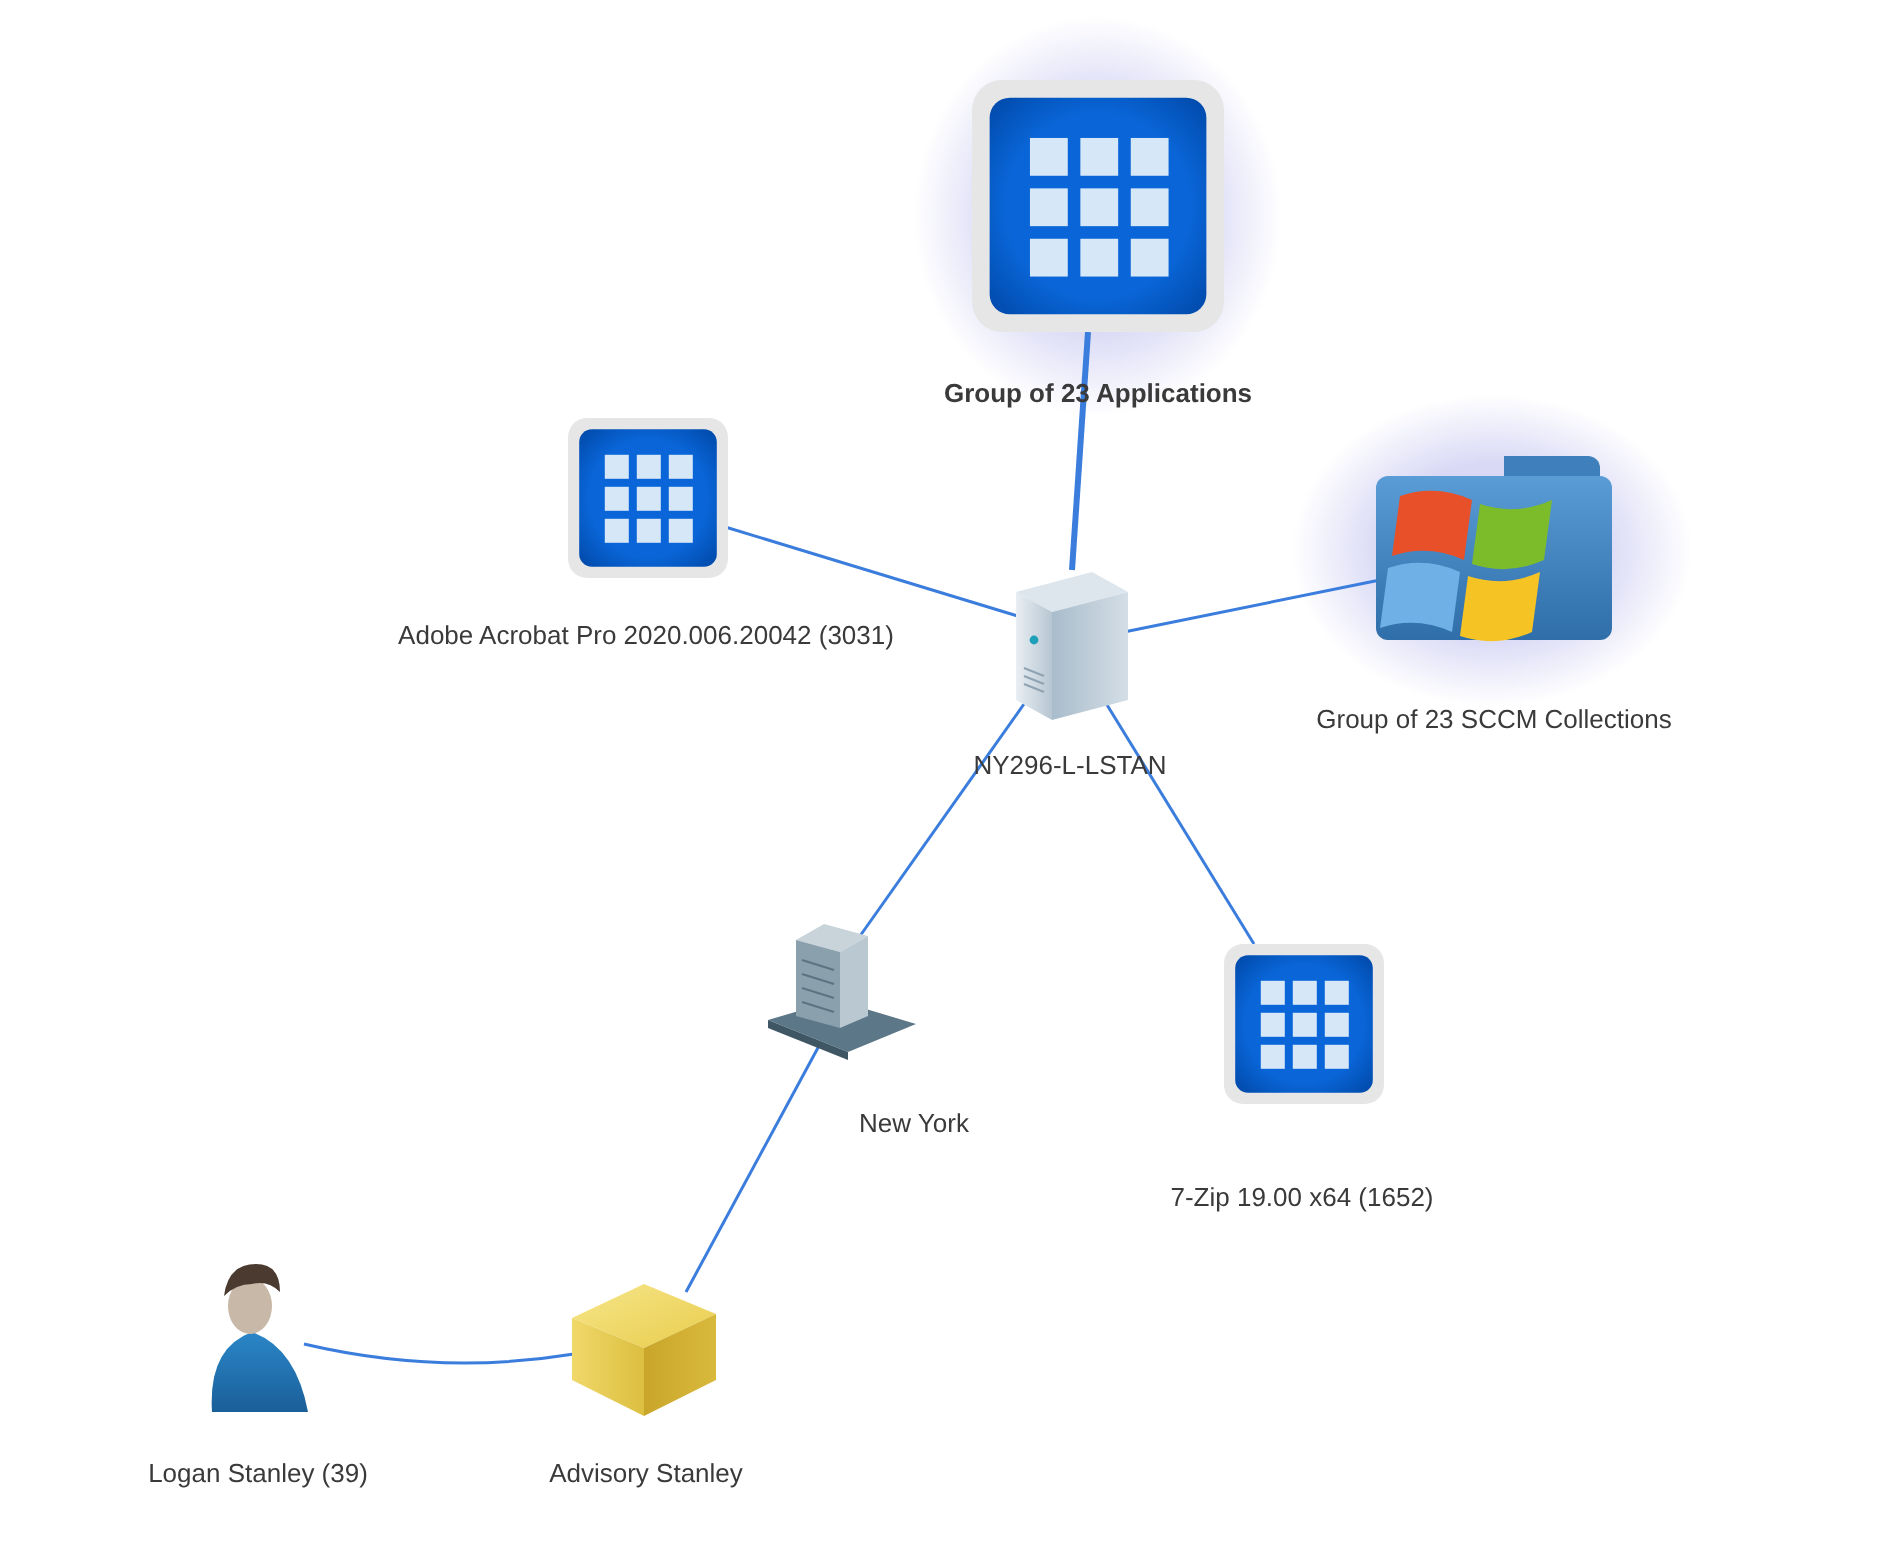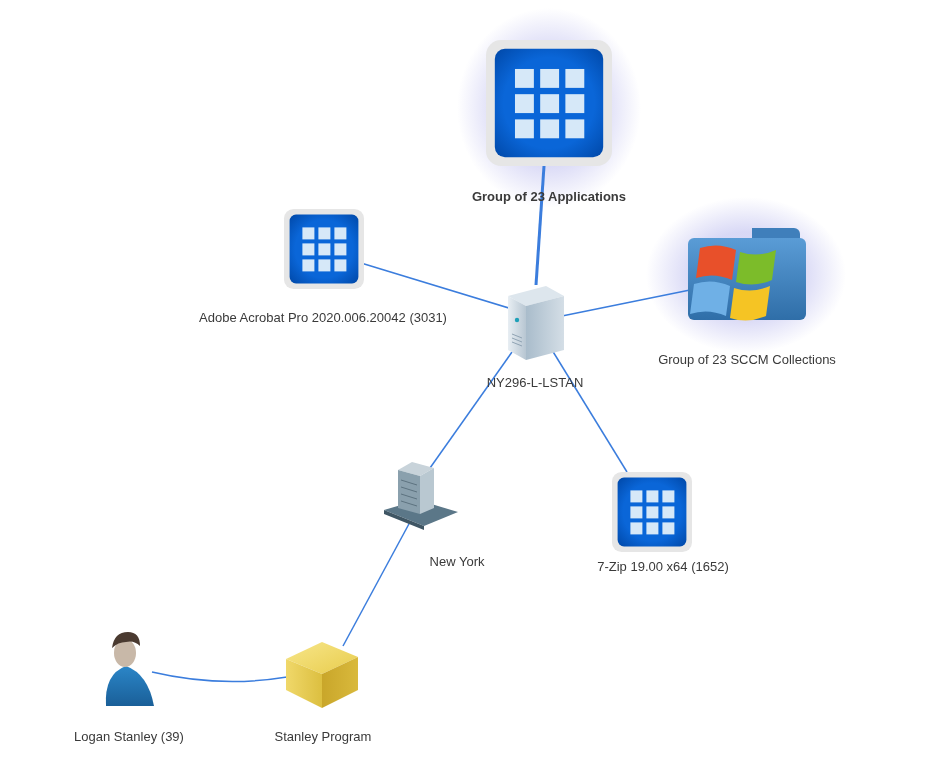--- a/index.html
+++ b/index.html
@@ -151,15 +151,15 @@
       <path d="M112 648 q2 -16 16 -16 q12 0 12 14 q-6 -6 -14 -4 q-8 0 -14 6 z" fill="#4a3a30"></path>
     </g>
   </g>
 </svg>
 
 <div class="lbl bold" style="left:549px; top:186px;">Group of 23 Applications</div>
 <div class="lbl" style="left:323px; top:307px;">Adobe Acrobat Pro 2020.006.20042 (3031)</div>
 <div class="lbl" style="left:747px; top:349px;">Group of 23 SCCM Collections</div>
 <div class="lbl" style="left:535px; top:372px;text-align:center;">NY296-L-LSTAN</div>
 <div class="lbl" style="left:421px; top:551px;margin-left:36px;">New York</div>
-<div class="lbl" style="left:651px; top:556px;margin-left:12px;">7-Zip 19.00 x64 (1652)</div>
-<div class="lbl" style="left:323px; top:726px;">Stanley Program</div>
+<div class="lbl" style="left:651px; top:588px;">7-Zip 19.00 x64 (1652)</div>
+<div class="lbl" style="left:323px; top:726px;">Advisory Stanley</div>
 <div class="lbl" style="left:129px; top:726px;">Logan Stanley (39)</div>
 
 </body></html>

